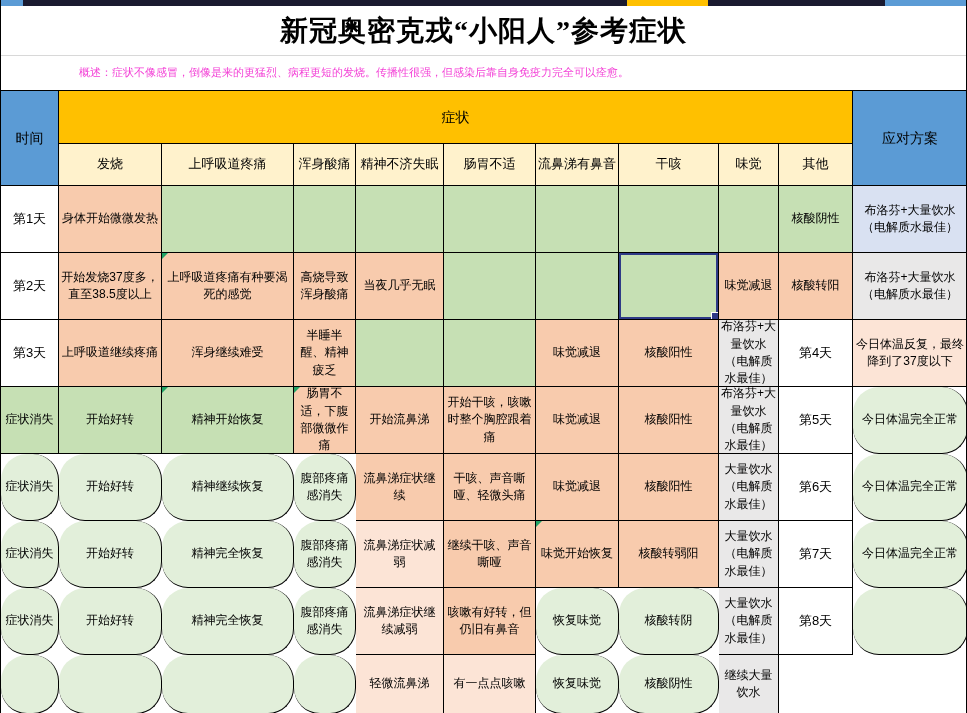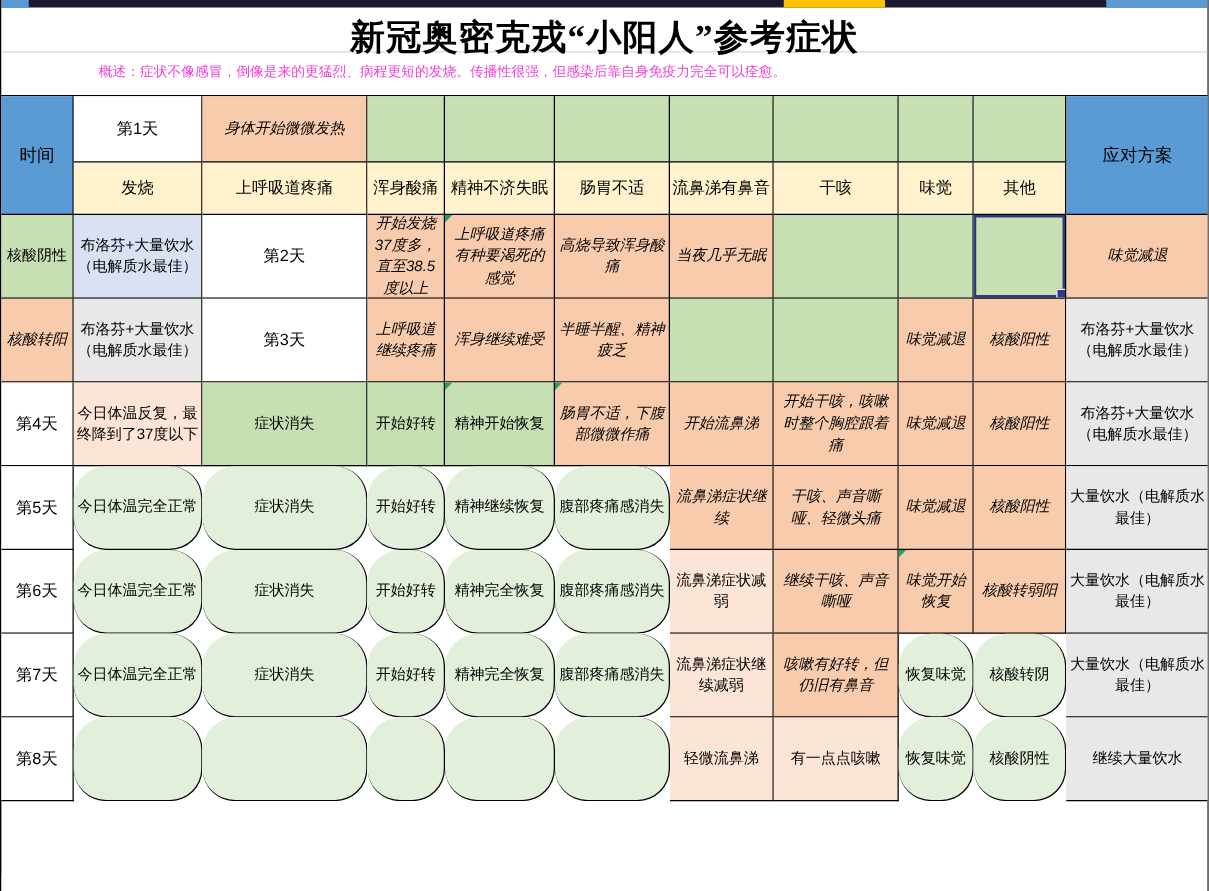--- a/index.html
+++ b/index.html
@@ -6,41 +6,41 @@
   body{font-family:"Liberation Sans","DejaVu Sans",sans-serif;color:#000;}
   .page{position:relative;width:967px;height:713px;overflow:hidden;background:#fff;
         border-left:1px solid #000;border-right:1px solid #000;box-sizing:border-box;}
   
   .top-strip{position:relative;height:6px;background:var(--stripdark,#1a1a30);}
   .top-strip .seg{position:absolute;top:0;height:6px;display:block;}
   .seg-a{left:0;width:22px;background:var(--headerblue,#5B9BD5);}
   .seg-b{left:626px;width:81px;background:var(--symptomorange,#FFC000);}
   .seg-c{left:884px;width:83px;background:var(--headerblue,#5B9BD5);}
   
-  .title-row{height:36px;line-height:50px;text-align:center;font-family:"Liberation Serif","DejaVu Serif",serif;
+  .title-row{height:50px;line-height:50px;text-align:center;font-family:"Liberation Serif","DejaVu Serif",serif;
              font-weight:bold;font-size:28px;letter-spacing:1px;border-bottom:1px solid #d8d8d8;box-sizing:border-box;}
   .overview-row{height:34px;line-height:33px;padding-left:78px;font-size:11px;color:var(--overviewpink,#F33FD6);
                 white-space:nowrap;box-sizing:border-box;}
   
   .grid{display:grid;width:967px;box-sizing:border-box;
         grid-template-columns:58px 103px 132px 62px 88px 92px 83px 100px 60px 74px 115px;
         grid-template-rows:53px 42px repeat(7,67px) 59px;
         border-top:1px solid #000;border-left:1px solid #000;margin-left:-1px;}
   .cell{position:relative;border-right:1px solid #000;border-bottom:1px solid #000;box-sizing:border-box;
         display:flex;align-items:center;justify-content:center;text-align:center;
         font-size:12px;line-height:1.45;padding:1px 2px;overflow:hidden;}
   .hdr{font-size:14px;}
   .time-hdr{grid-row:1/3;grid-column:1;background:var(--headerblue,#5B9BD5);text-align:center;}
   .symptom-hdr{grid-row:1;grid-column:2/11;background:var(--symptomorange,#FFC000);}
   .plan-hdr{grid-row:1/3;grid-column:11;background:var(--headerblue,#5B9BD5);}
   .subhdr{grid-row:2;background:var(--subheadercream,#FFF2CC);font-size:13px;}
   .bg-white{background:#FFFFFF;font-size:13px;}
   .bg-green{background:var(--green,#C6E0B4);}
   .bg-lightgreen{background:var(--lightgreen,#E2EFDA);border-radius:26px;}
-  .bg-peach{background:var(--peach,#F8CBAD);font-style:italic;}
+  .bg-peach{background:var(--peach,#F8CBAD);}
   .bg-lightpeach{background:var(--lightpeach,#FCE4D6);}
   .bg-lavender{background:var(--lavender,#D9E1F2);}
   .bg-gray{background:var(--gray,#E9E8E8);}
   
   .selected{box-shadow:inset 0 0 0 2px var(--selectionnavy,#2E3A87);z-index:1;}
   .selected::after{content:"";position:absolute;right:-1px;bottom:-1px;width:6px;height:6px;
                    background:var(--selectionnavy,#2E3A87);border:1px solid #fff;}
   
   .marker::before{content:"";position:absolute;left:0;top:0;width:0;height:0;
                   border-top:6px solid var(--markergreen,#21A366);border-right:6px solid transparent;}
@@ -53,20 +53,21 @@
     <span class="seg seg-a"></span>
     <span class="seg seg-b"></span>
     <span class="seg seg-c"></span>
   </div>
 
   <div class="title-row">新冠奥密克戎“小阳人”参考症状</div>
   <div class="overview-row">概述：症状不像感冒，倒像是来的更猛烈、病程更短的发烧。传播性很强，但感染后靠自身免疫力完全可以痊愈。</div>
 
   <div class="grid">
     <div class="cell hdr time-hdr">时间</div>
+    <div class="cell hdr symptom-hdr">症状</div>
     <div class="cell hdr plan-hdr">应对方案</div>
 
     <div class="cell subhdr">发烧</div>
     <div class="cell subhdr">上呼吸道疼痛</div>
     <div class="cell subhdr">浑身酸痛</div>
     <div class="cell subhdr">精神不济失眠</div>
     <div class="cell subhdr">肠胃不适</div>
     <div class="cell subhdr">流鼻涕有鼻音</div>
     <div class="cell subhdr">干咳</div>
     <div class="cell subhdr">味觉</div>

